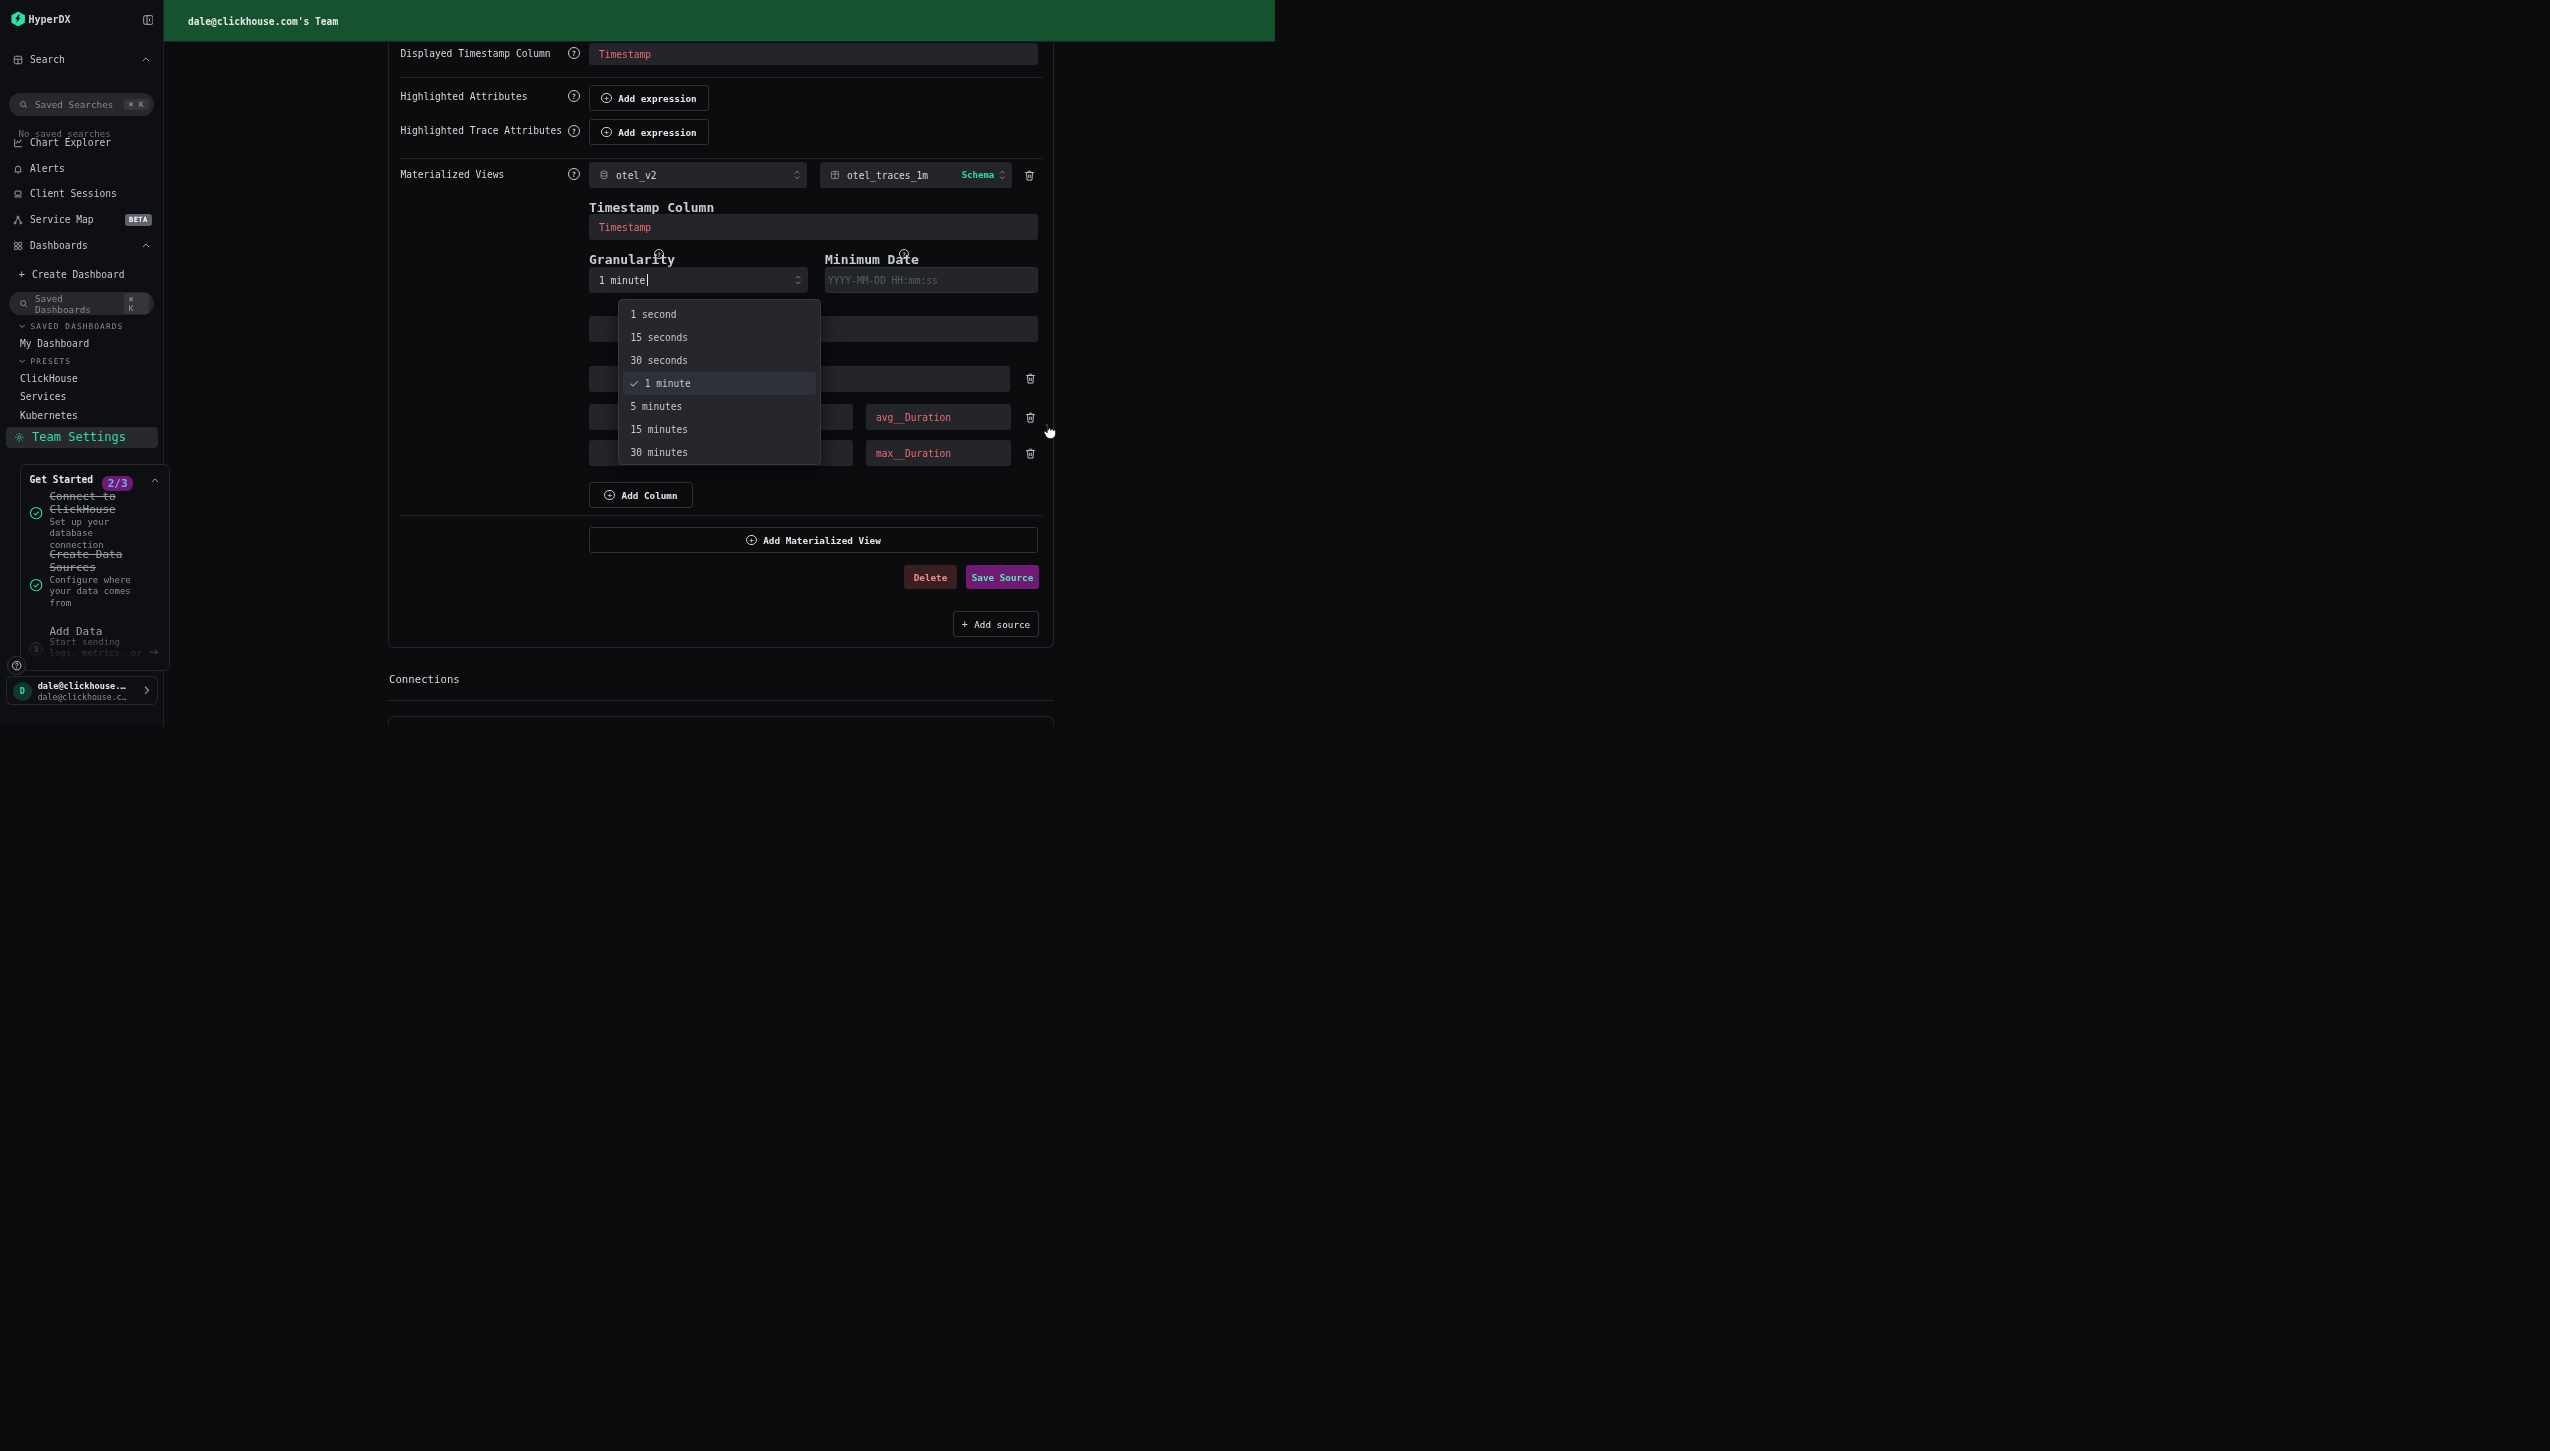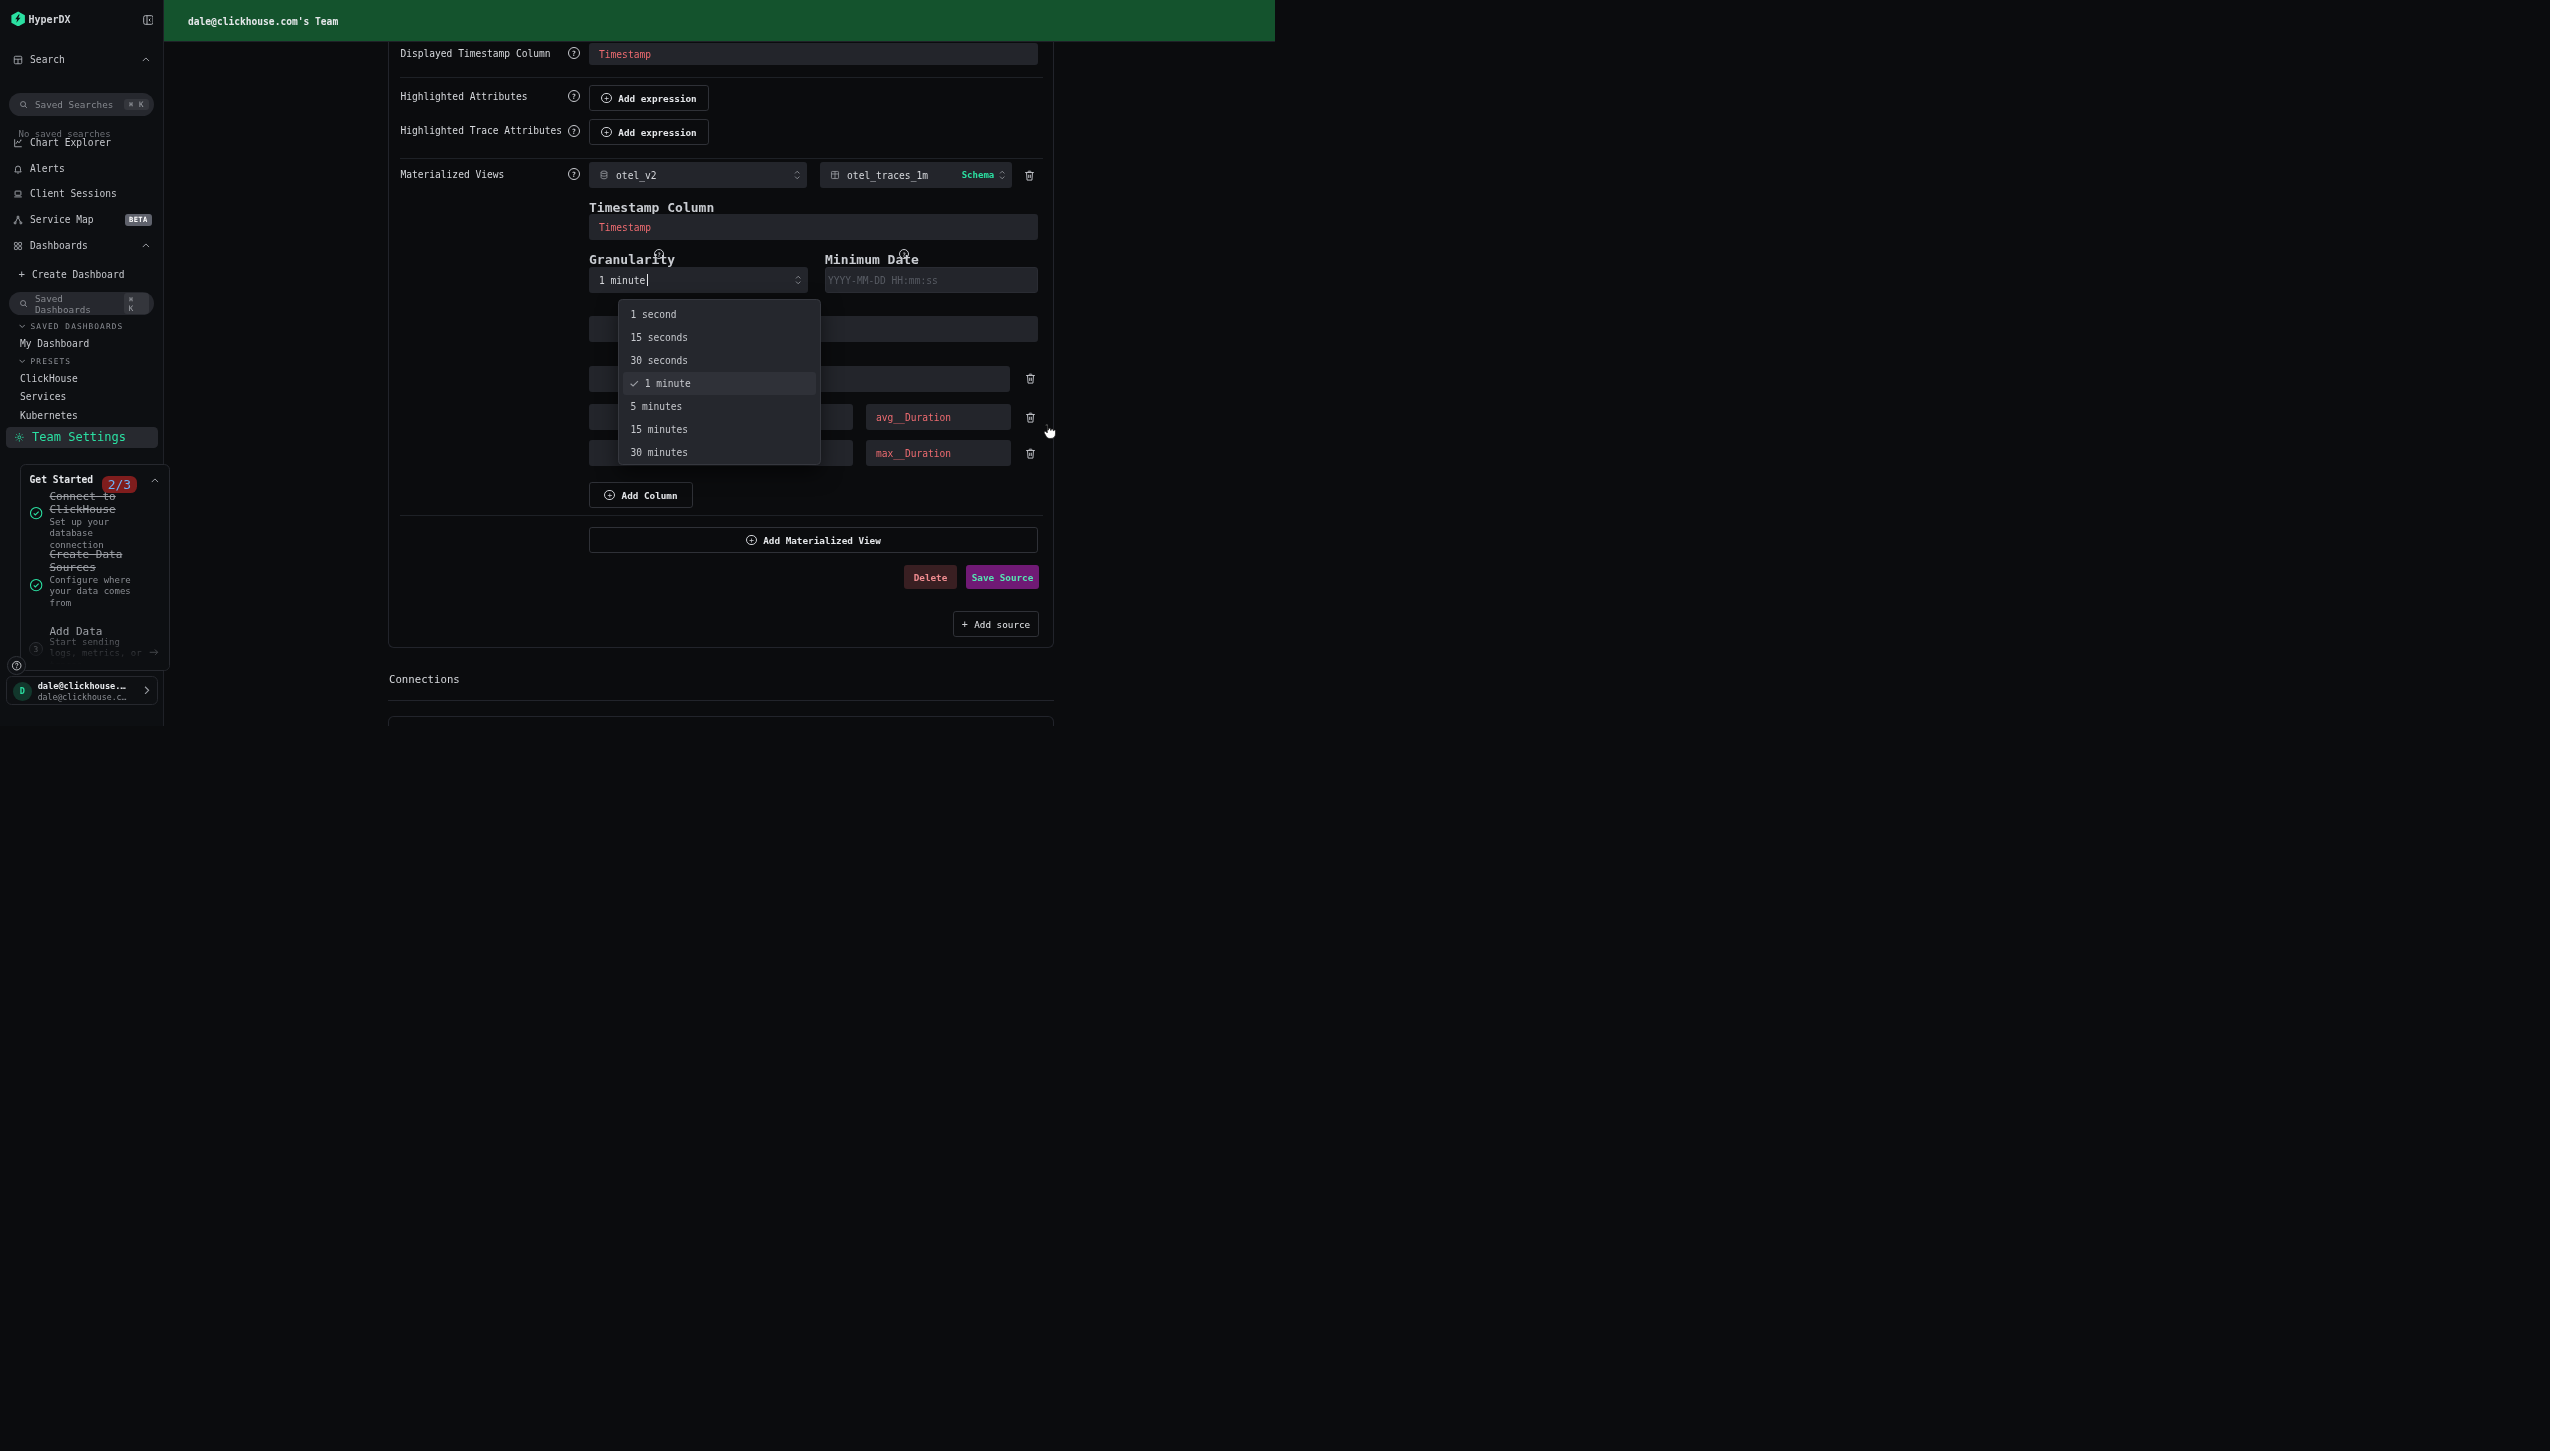--- a/index.html
+++ b/index.html
@@ -32,22 +32,22 @@
   .group-head { position:absolute; left:18.5px; display:flex; align-items:center; gap:5.7px;
     color:#8d9096; font-size:7.8px; letter-spacing:1.1px; cursor:pointer; }
   .group-item { position:absolute; left:20px; color:#c6c8cd; font-size:9.6px; cursor:pointer; }
   .active-item { position:absolute; left:5.7px; width:152px; height:20.7px; background:#27292f; border-radius:4.3px;
     display:flex; align-items:center; color:#2be0a2; font-size:12px; cursor:pointer; }
   .active-item .gi { margin:0 7.1px 0 8.6px; }
 
   .gs-card { position:absolute; left:20px; top:464px; width:150px; height:207px;
     border:0.7px solid #26282e; border-radius:5.7px; background:#0d0f12; overflow:hidden; }
   .gs-title { position:absolute; left:8.6px; top:9.3px; font-weight:bold; font-size:9.6px; color:#e6e8eb; }
-  .gs-badge { position:absolute; left:81px; top:10.7px; background:#7f1d1d; color:#6fb1f5; font-weight:normal;
-    font-size:13px; border-radius:6.4px; padding:1.4px 5.7px; }
+  .gs-badge { position:absolute; left:81px; top:10.7px; background:#701a75; color:#6fb1f5; font-weight:bold;
+    font-size:11px; border-radius:6.4px; padding:1.4px 5.7px; }
   .gs-chev { position:absolute; right:10px; top:13px; color:#9a9da3; cursor:pointer; }
   .step-ic { position:absolute; left:7.8px; width:14.3px; height:14.3px; }
   .step-title { position:absolute; left:28.5px; width:94px; color:#9ea1a7; font-size:11px; line-height:13px; }
   .strike { text-decoration:line-through; }
   .step-desc { position:absolute; left:28.5px; width:100px; color:#8a8d93; font-size:9px; line-height:11.4px; }
   .num-circle { position:absolute; width:14.3px; height:14.3px; border:1.1px solid #3a3d44; border-radius:50%;
     color:#9ea1a7; font-size:7.8px; display:flex; align-items:center; justify-content:center; background:#15171a; }
   .gs-fade { position:absolute; left:0; bottom:0; width:100%; height:37px;
     background:linear-gradient(180deg, rgba(13,15,18,0), #0d0f12 85%); pointer-events:none; }
   .arrow-r { position:absolute; right:10px; top:183px; color:#9a9da3; }

